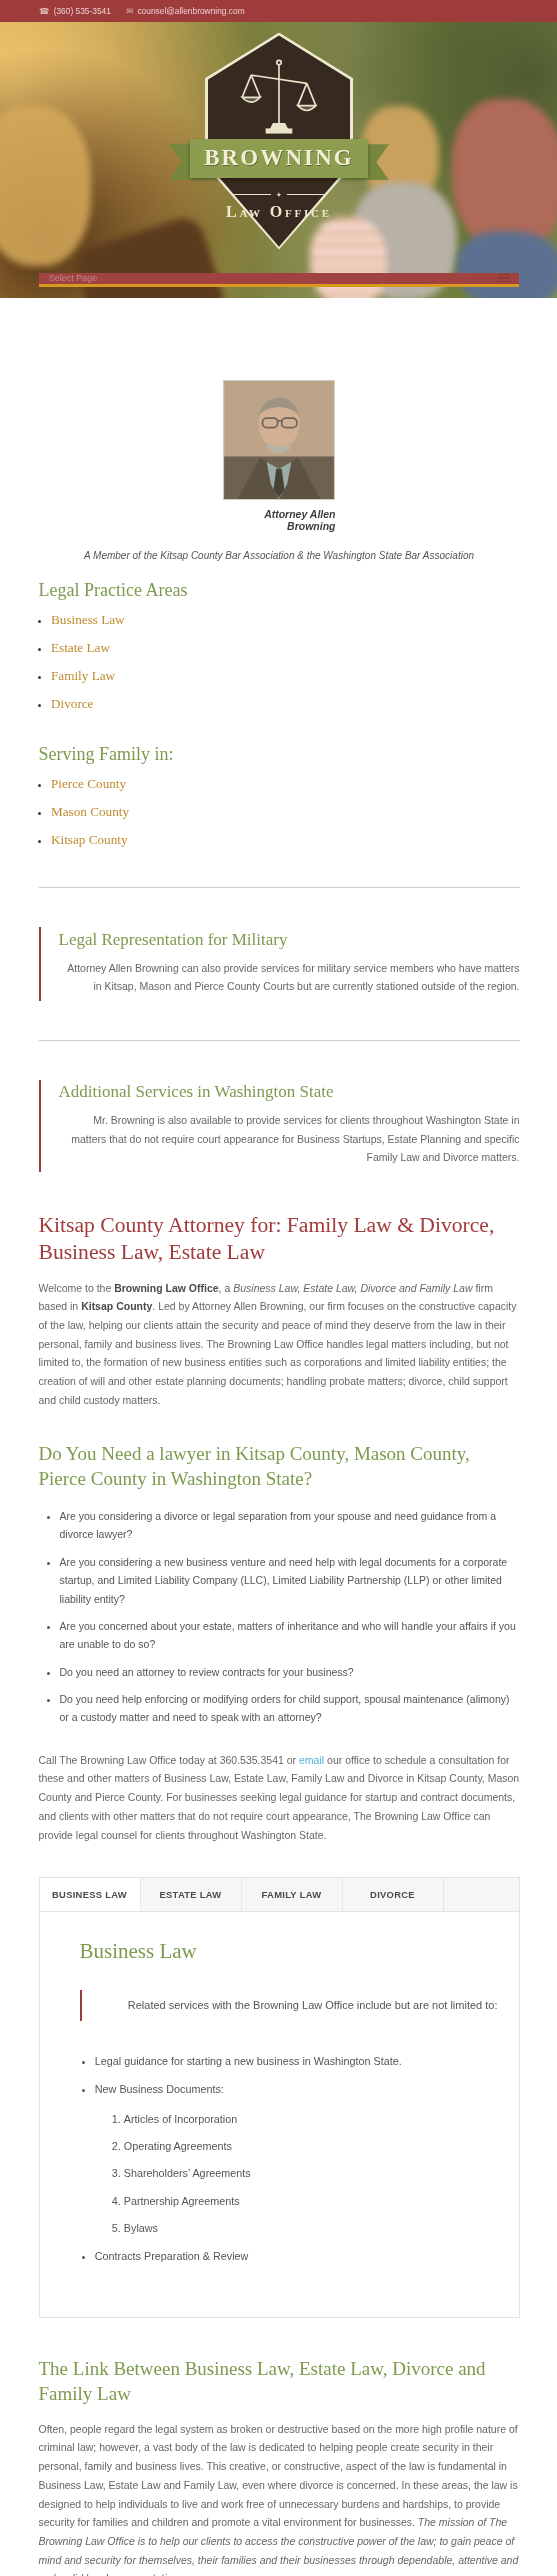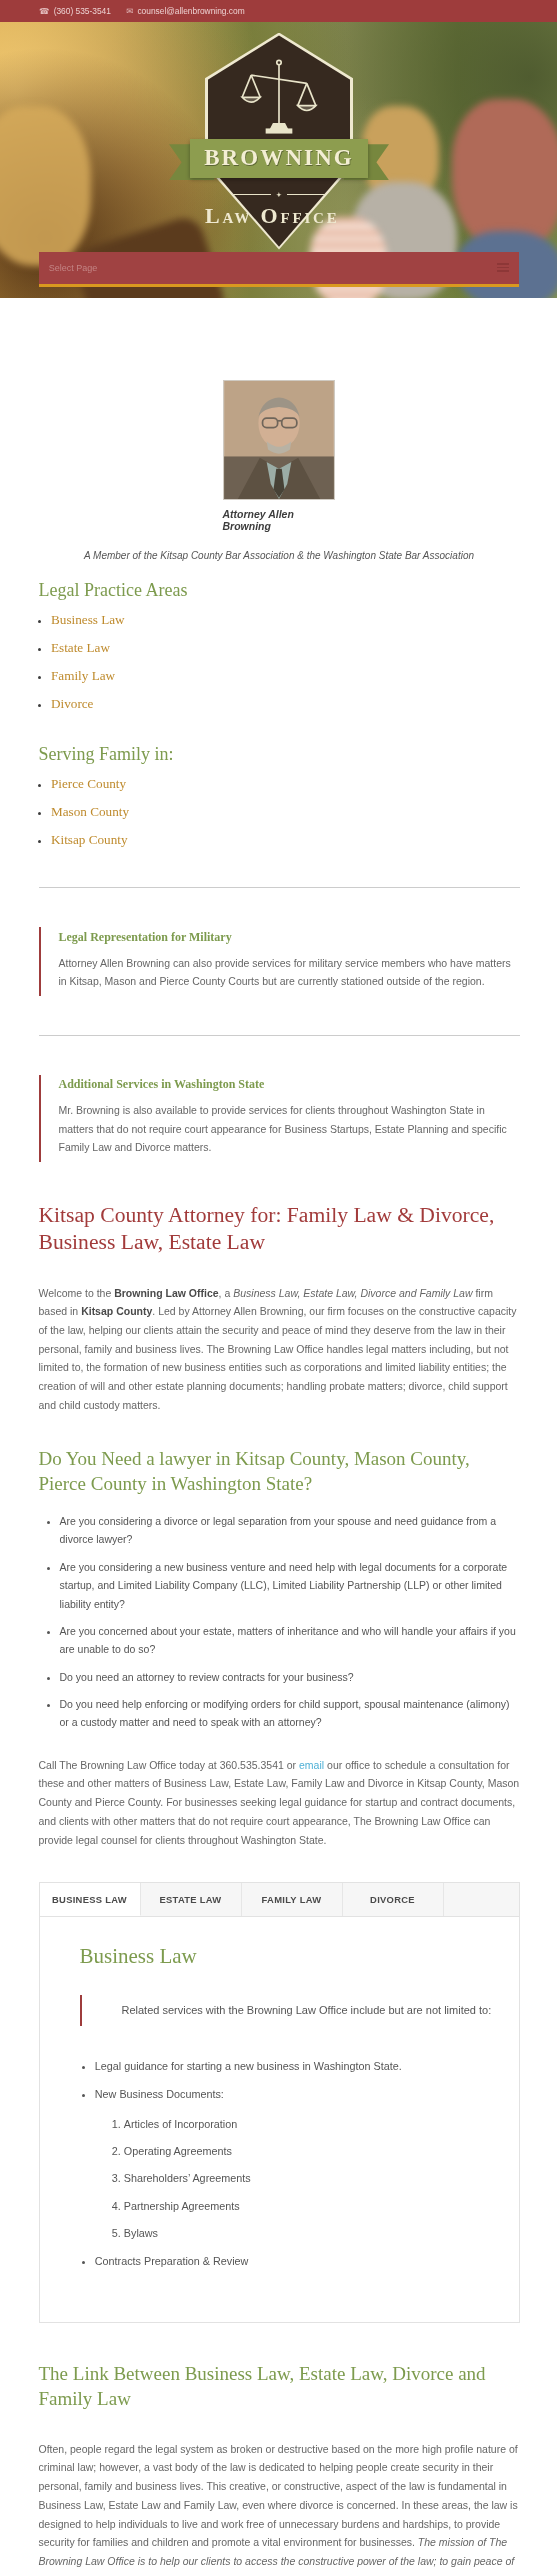--- a/index.html
+++ b/index.html
@@ -63,38 +63,38 @@
     background: #8d9d4f; display: flex; align-items: center; justify-content: center;
     box-shadow: 0 2.1px 4.2px rgba(0,0,0,0.35);
   }
   .ribbon-mid .brand {
     font-family: "Liberation Serif", serif; font-size: 23px; letter-spacing: 2.1px;
     color: #f3eed3; text-shadow: 0.7px 0.7px 0 rgba(0,0,0,0.35);
   }
   .logo-divider { position: absolute; top: 158px; left: 0; width: 100%; display: flex; align-items: center; justify-content: center; gap: 5.6px; color: #e9e4c9; }
   .logo-divider .line { width: 39px; height: 0.7px; background: #e9e4c9; }
   .logo-divider .dot { font-size: 6.3px; }
-  .logo-sub { position: absolute; top: 170px; left: 0; width: 100%; text-align: left;
+  .logo-sub { position: absolute; top: 170px; left: 0; width: 100%; text-align: center;
     font-family: "Liberation Serif", serif; font-variant: small-caps; letter-spacing: 2.8px;
-    font-size: 22px; color: #efe9d0; }
+    font-size: 16px; color: #efe9d0; }
 
   
   .pagenav {
-    position: absolute; left: 39px; right: 39px; bottom: 11px; height: 35px;
+    position: absolute; left: 39px; right: 39px; bottom: 11px; height: 14px;
     background: #a04242; border-bottom: 3.5px solid #d9991f;
     display: flex; align-items: center; justify-content: space-between; padding: 0 9.8px;
   }
   .pagenav .select-label { font-size: 9px; color: #c38484; }
   .hamburger { display: flex; flex-direction: column; gap: 2.1px; }
   .hamburger span { width: 12.5px; height: 1.4px; background: #8d3737; }
 
   
   .content { width: 481px; margin: 0 auto; padding-top: 82px; }
 
-  .portrait-fig { width: 113px; margin: 0 auto; text-align: left; }
+  .portrait-fig { width: 113px; margin: 0 auto; text-align: right; }
   .portrait { width: 112px; height: 120px; border: 0.7px solid #cfcac2; display: block; margin: 0 auto; }
   .caption { margin-top: 8.4px; font-size: 10.5px; font-style: italic; font-weight: bold; color: #3d3d3d; }
   .membership { text-align: center; font-style: italic; font-size: 10px; color: #555; margin: 18px 0 0; }
 
   h1.red-serif {
     font-family: "Liberation Serif", serif; font-weight: 400;
     color: #a23b3b; font-size: 21.6px; line-height: 1.25; margin: 40px 0 12.5px;
   }
   h2.olive {
     font-family: "Liberation Serif", serif; font-weight: 400;
@@ -102,24 +102,24 @@
   }
   h2.olive.lg { font-size: 19px; margin-top: 33px; }
 
   ul.link-list { list-style: disc; margin: 9.8px 0 0; padding-left: 12.5px; color: #3d3d3d; }
   ul.link-list li { margin-bottom: 12px; }
   ul.link-list a { font-family: "Liberation Serif", serif; font-size: 13.2px; color: #bf8b2e; text-decoration: none; }
 
   hr.sep { border: none; border-top: 0.7px solid #cccccc; margin: 39px 0; }
 
   .callout { border-left: 2.8px solid #9e3c3c; padding: 2.8px 0 4.2px 18px; margin: 39px 0; }
-  .callout h4 { font-family: "Liberation Serif", serif; color: #7d9b4e; font-size: 12px; margin: 0 0 8.4px; font-weight: bold; }
-  .callout p { margin: 0; font-size: 10.5px; line-height: 1.8; color: #666; }
-
-  p.body { font-size: 10.5px; line-height: 1.78; margin: 28px 0; color: #666; }
+  .callout h4 { font-family: "Liberation Serif", serif; color: #7d9b4e; font-size: 17px; margin: 0 0 8.4px; font-weight: normal; }
+  .callout p { margin: 0; font-size: 10.5px; line-height: 1.8; color: #666; text-align: right; }
+
+  p.body { font-size: 10.5px; line-height: 1.78; margin: 13px 0; color: #666; }
   p.body b { color: #4a4a4a; }
   a.blue-link { color: #4eb0d6; text-decoration: none; }
 
   ul.q-list { list-style: disc; margin: 15.3px 0; padding-left: 21px; color: #555; }
   ul.q-list li { font-size: 10.5px; line-height: 1.75; margin-bottom: 9px; }
 
   
   .tabs { border: 0.7px solid #e2e2e2; margin: 33px 0 0; }
   .tabbar { display: flex; background: #f6f6f6; border-bottom: 0.7px solid #e2e2e2; }
   .tab {

